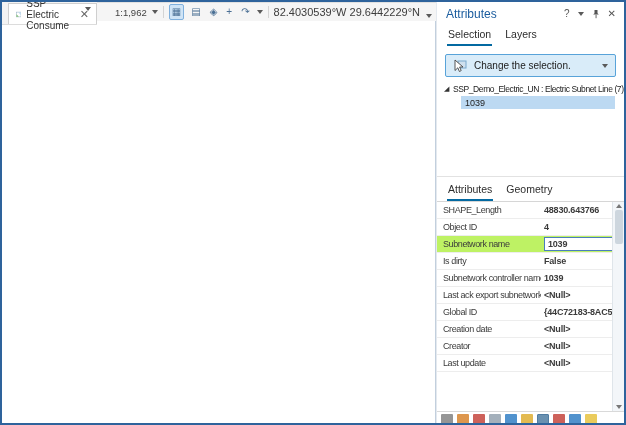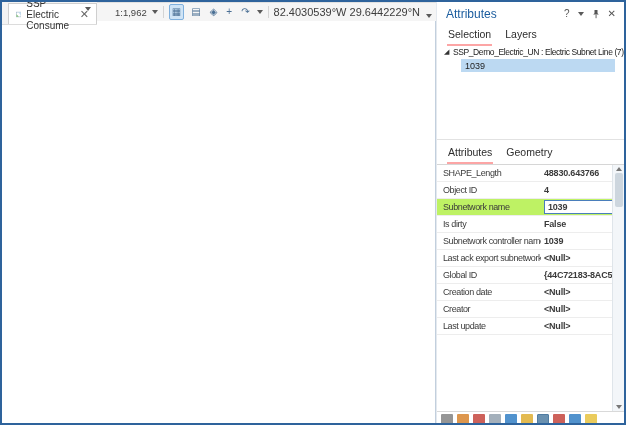--- a/index.html
+++ b/index.html
@@ -28,21 +28,21 @@
   .sync{color:#2a7cc4;font-weight:bold;font-size:12px;line-height:12px;}
   .coordwrap{flex:1;display:flex;align-items:flex-end;justify-content:center;gap:6px;font-size:11px;color:#3c3c3c;}
   
   .panel{flex:1;background:#fff;display:flex;flex-direction:column;overflow:hidden;border-left:1px solid #e4e9ef;}
   .panel-header{display:flex;align-items:center;padding:5px 8px 3px 9px;}
   .panel-title{color:#1a5c9e;font-size:12px;}
   .panel-icons{margin-left:auto;display:flex;gap:8px;align-items:center;color:#555;font-size:10px;}
   .picon{cursor:pointer;line-height:10px;}
   .ptabs{display:flex;gap:12px;padding:3px 10px 0;}
   .ptab{padding:1px 1px 4px;color:#2d2d2d;font-size:10.5px;cursor:pointer;}
-  .ptab.active{border-bottom:2px solid #fca5a5;}
+  .ptab.active{border-bottom:2px solid #0369a1;}
   .dropdown{margin:8px 8px 6px;height:23px;background:#d9ecf9;border:1px solid #58a3d9;border-radius:2px;display:flex;align-items:center;padding:0 7px;gap:7px;color:#222;font-size:10px;cursor:pointer;}
   .dropdown .chev{margin-left:auto;}
   .tree{height:93px;padding:1px 5px 0 7px;font-size:8.5px;letter-spacing:-0.4px;color:#222;overflow:hidden;}
   .tree-root{display:flex;align-items:center;gap:4px;white-space:nowrap;cursor:pointer;}
   .tw{font-size:7px;color:#333;}
   .tree-child{margin:2px 4px 0 17px;background:#bcd9f2;padding:1.5px 4px;letter-spacing:0;font-size:9px;cursor:pointer;}
   .dtabs{display:flex;gap:12px;padding:5px 10px 0;border-top:1px solid #e2e2e2;}
   .table{flex:1;position:relative;border-top:1px solid #d6d6d6;overflow:hidden;}
   .trows{margin-right:0;}
   .trow{display:flex;height:17px;align-items:center;border-bottom:1px solid #ededed;font-size:9px;letter-spacing:-0.4px;color:#3b3b3b;}
@@ -298,20 +298,28 @@
         </svg>
         <span class="picon">✕</span>
       </span>
     </div>
 
     <div class="ptabs">
       <span class="ptab active">Selection</span>
       <span class="ptab">Layers</span>
     </div>
 
+    <div class="dropdown">
+      <svg width="14" height="14" viewBox="0 0 14 14">
+        <rect x="5" y="2" width="8" height="7" fill="#cfe0ee" stroke="#7aa8cc"></rect>
+        <path d="M2,1 L2,11.5 L4.8,8.8 L6.4,12.5 L8.2,11.6 L6.6,8 L10,8 Z" fill="#fff" stroke="#444" stroke-width="0.9"></path>
+      </svg>
+      <span>Change the selection.</span>
+      <span class="chev"></span>
+    </div>
 
     <div class="tree">
       <div class="tree-root">
         <span class="tw">◢</span>
         <span>SSP_Demo_Electric_UN : Electric Subnet Line (7)</span>
       </div>
       <div class="tree-child">1039</div>
     </div>
 
     <div class="dtabs">

